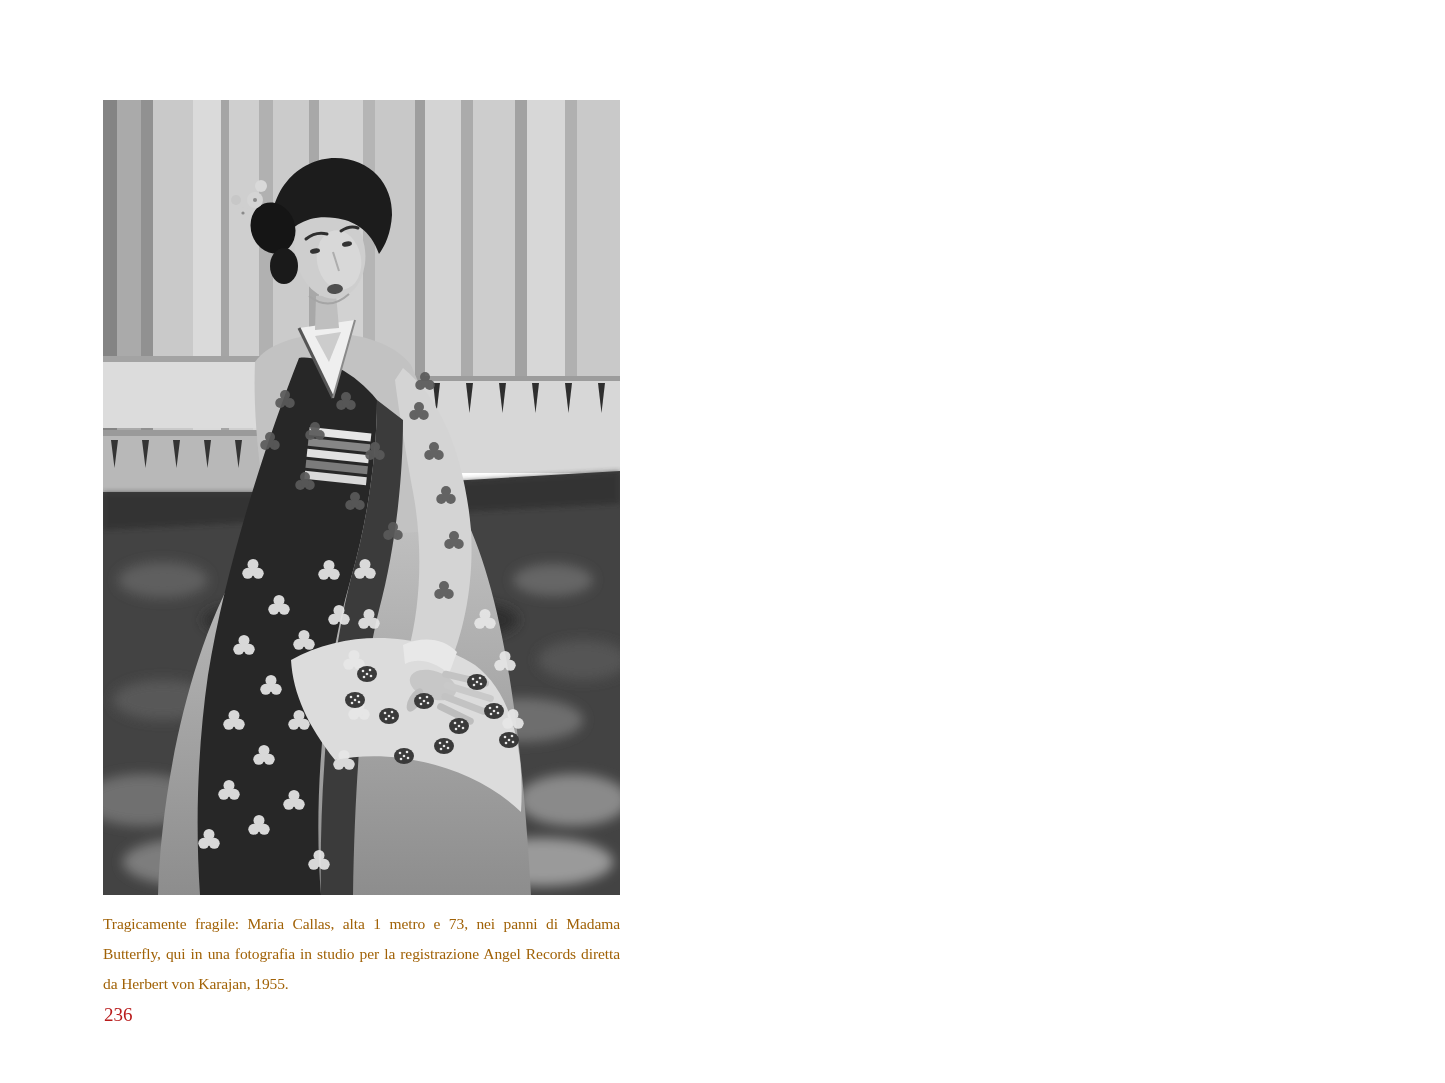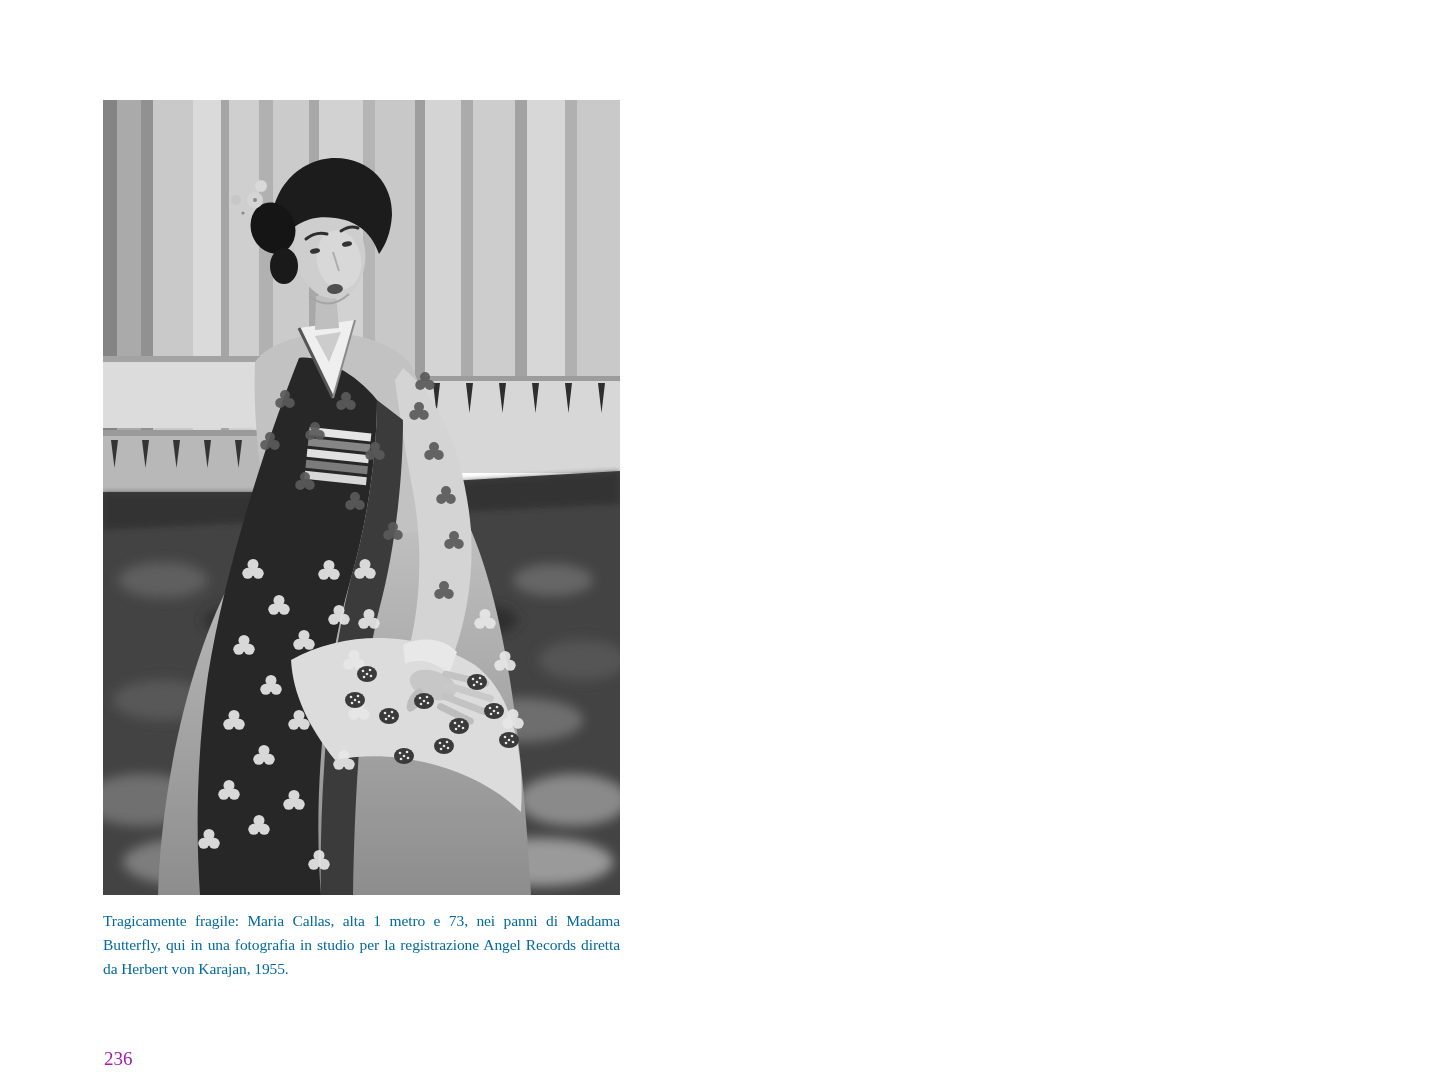--- a/index.html
+++ b/index.html
@@ -10,24 +10,24 @@
   }
   .page{position:absolute;top:0;height:1083px;}
   .page.left{left:0;width:722px;}
   .page.right{left:723px;width:722px;}
 
   
   .photo-wrap{position:absolute;left:103px;top:100px;width:517px;height:795px;margin:0;}
   .photo-wrap svg{display:block;width:517px;height:795px;}
   .caption{
     position:absolute;left:103px;top:909px;width:517px;
-    font-size:15.5px;line-height:24px;letter-spacing:-0.1px;
-    text-align:justify;color:#0369a1;
+    font-size:15.5px;line-height:30px;letter-spacing:-0.1px;
+    text-align:justify;color:#a16207;
   }
-  .pagenum{position:absolute;font-size:19px;color:#a21caf;margin-top:44px;}
+  .pagenum{position:absolute;font-size:19px;color:#b91c1c;}
   .pagenum.left-num{left:104px;top:1004px;}
 </style>
 </head>
 <body>
 
 <section class="page left">
   <figure class="photo-wrap">
     <svg viewBox="0 0 517 795" preserveAspectRatio="none" role="img">
       <defs>
         <linearGradient id="gSkirt" x1="0" y1="0" x2="0" y2="1">

